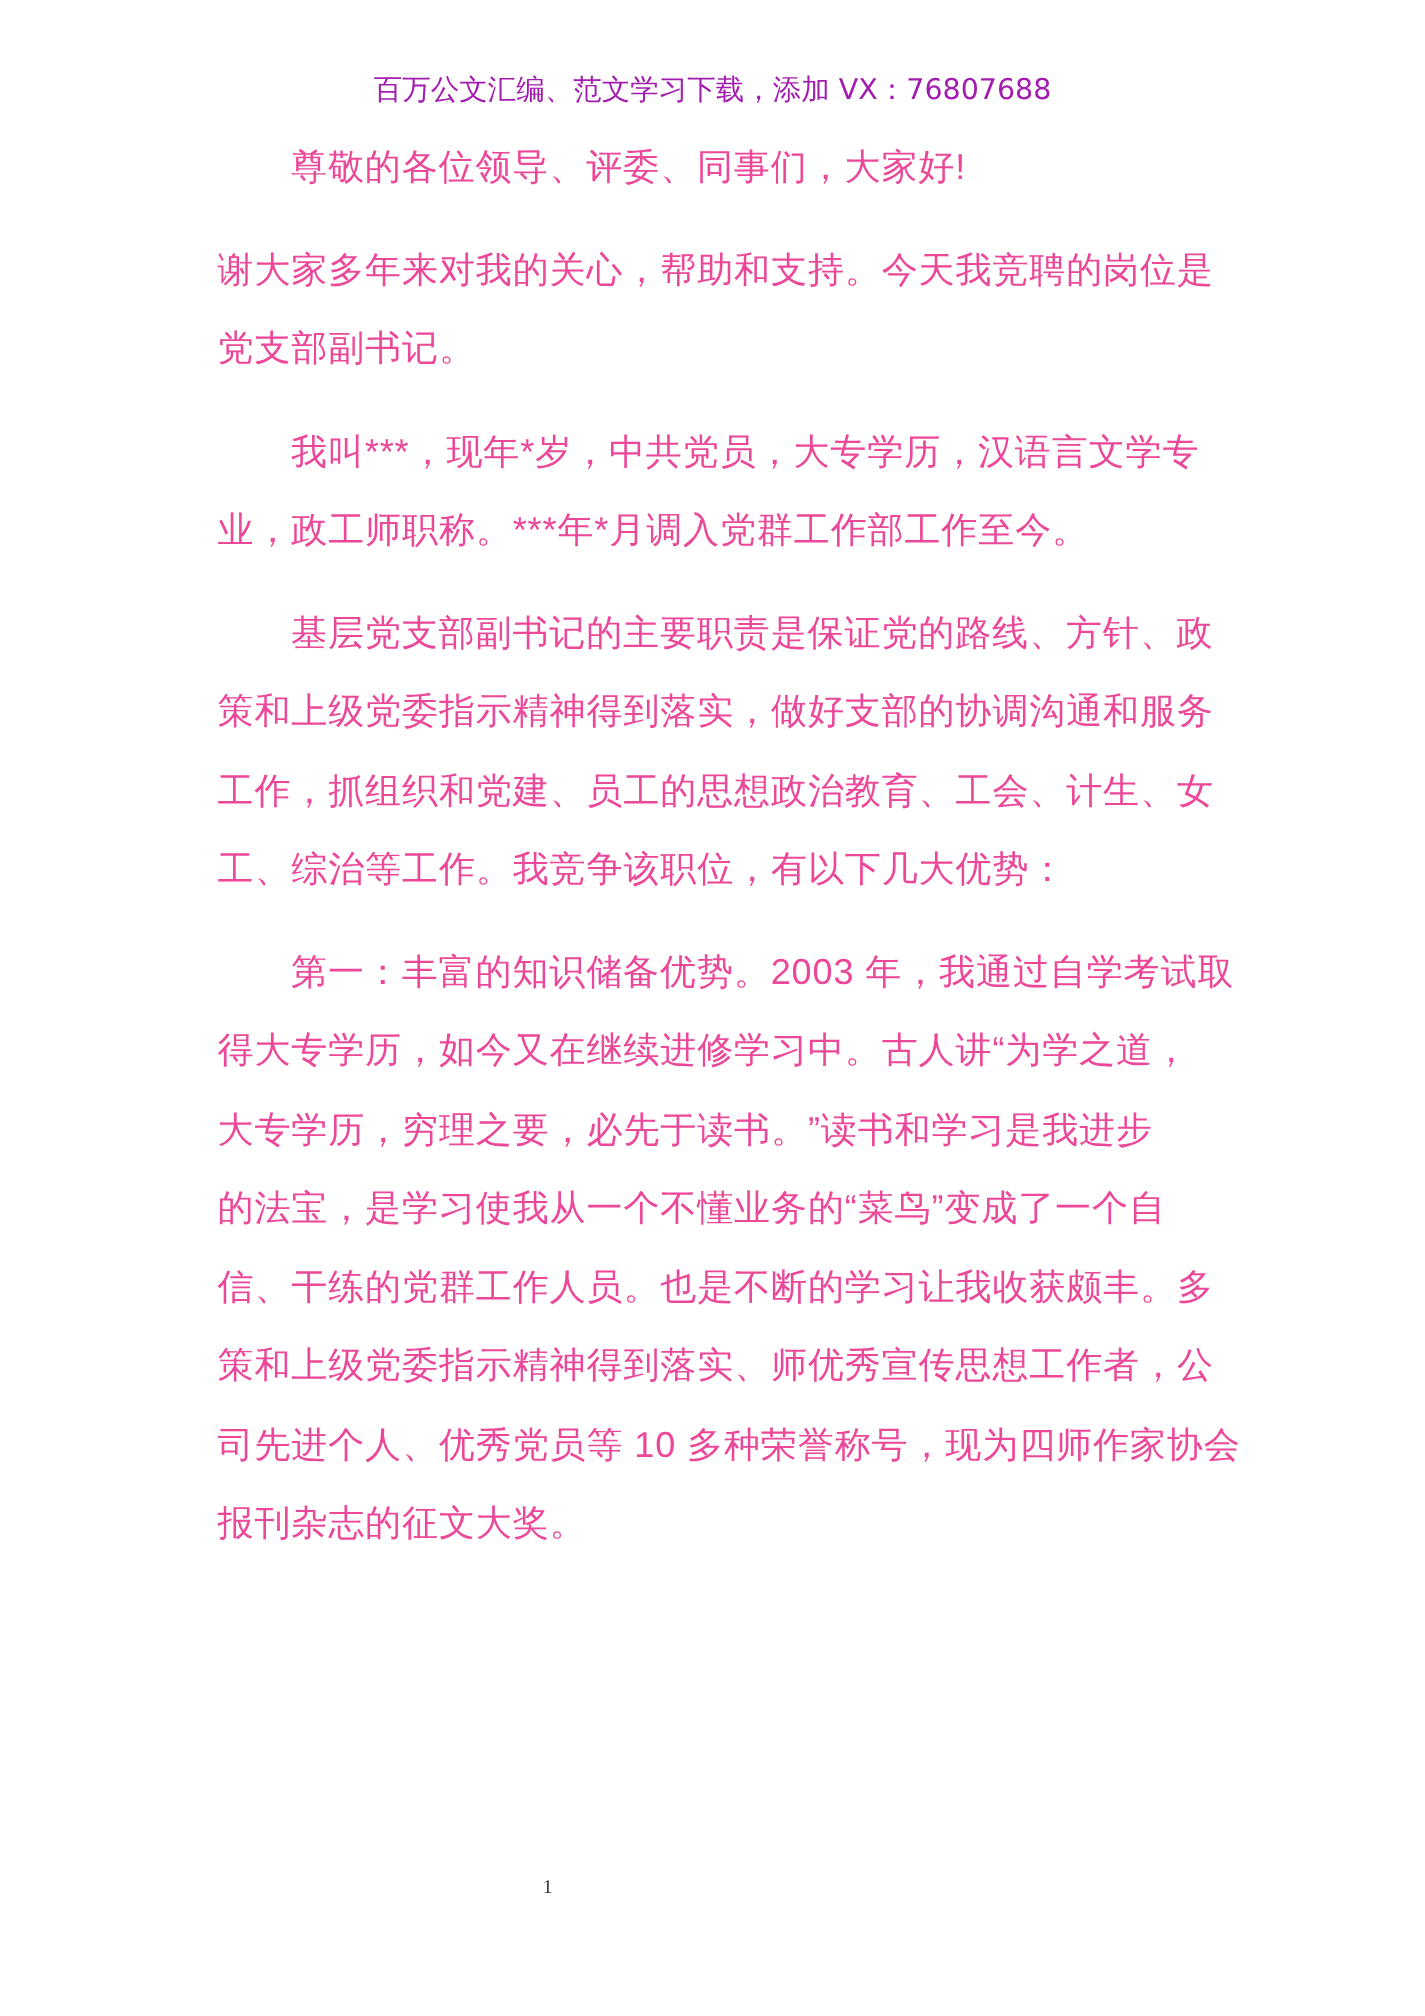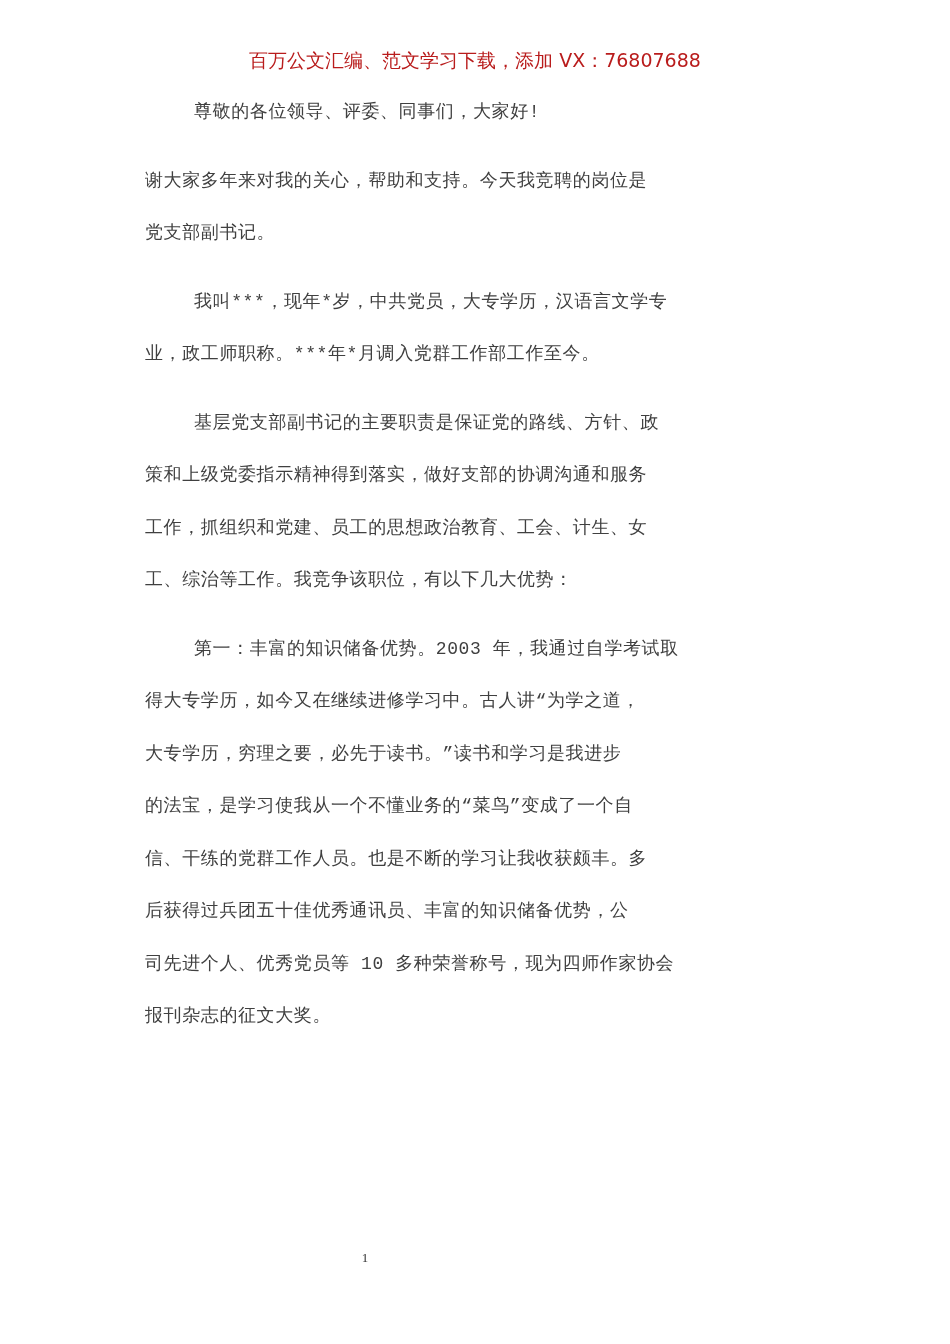--- a/index.html
+++ b/index.html
@@ -1,26 +1,26 @@
 <!DOCTYPE html>
 <html><head>
 <meta charset="utf-8">
 <style>
   html, body { margin: 0; padding: 0; background: #ffffff; }
   body { width: 950px; height: 1344px; position: relative; overflow: hidden; }
   .page { position: absolute; left: 0; top: 0; width: 950px; height: 1344px; background: #ffffff; }
   .header {
     position: absolute; left: 0; top: 46px; width: 950px; text-align: center;
     font-family: "DejaVu Sans", "Liberation Sans", sans-serif;
-    font-size: 19px; color: #b91c1c; letter-spacing: 0px; line-height: 28px;
+    font-size: 19px; color: #a21caf; letter-spacing: 0px; line-height: 28px;
   }
   .body-text {
     position: absolute; left: 145px; top: 92px; width: 660px;
-    font-family: Liberation Mono, monospace;
-    font-size: 18px; color: #404040; letter-spacing: 0.6px;
+    font-family: Liberation Sans, sans-serif;
+    font-size: 24px; color: #ec4899; letter-spacing: 0.6px;
   }
   .para { margin: 0 0 16px 0; }
   .line { display: block; height: 52.5px; line-height: 40px; white-space: nowrap; }
   .line.first { padding-left: 49px; }
   .page-number {
     position: absolute; left: 355px; top: 1250px; width: 20px; text-align: center;
     font-family: "Liberation Serif", "DejaVu Serif", serif; font-size: 13px; color: #333333;
   }
 </style>
 </head>
@@ -50,20 +50,20 @@
       <span class="line">工作，抓组织和党建、员工的思想政治教育、工会、计生、女</span>
       <span class="line">工、综治等工作。我竞争该职位，有以下几大优势：</span>
     </div>
 
     <div class="para">
       <span class="line first">第一：丰富的知识储备优势。2003 年，我通过自学考试取</span>
       <span class="line">得大专学历，如今又在继续进修学习中。古人讲“为学之道，</span>
       <span class="line">大专学历，穷理之要，必先于读书。”读书和学习是我进步</span>
       <span class="line">的法宝，是学习使我从一个不懂业务的“菜鸟”变成了一个自</span>
       <span class="line">信、干练的党群工作人员。也是不断的学习让我收获颇丰。多</span>
-      <span class="line">后获得过兵团五十佳优秀通讯员、丰富的知识储备优势，公</span>
+      <span class="line">策和上级党委指示精神得到落实、师优秀宣传思想工作者，公</span>
       <span class="line">司先进个人、优秀党员等 10 多种荣誉称号，现为四师作家协会</span>
       <span class="line">报刊杂志的征文大奖。</span>
     </div>
   </div>
 
   <div class="page-number">1</div>
 </div>
 
 </body></html>

